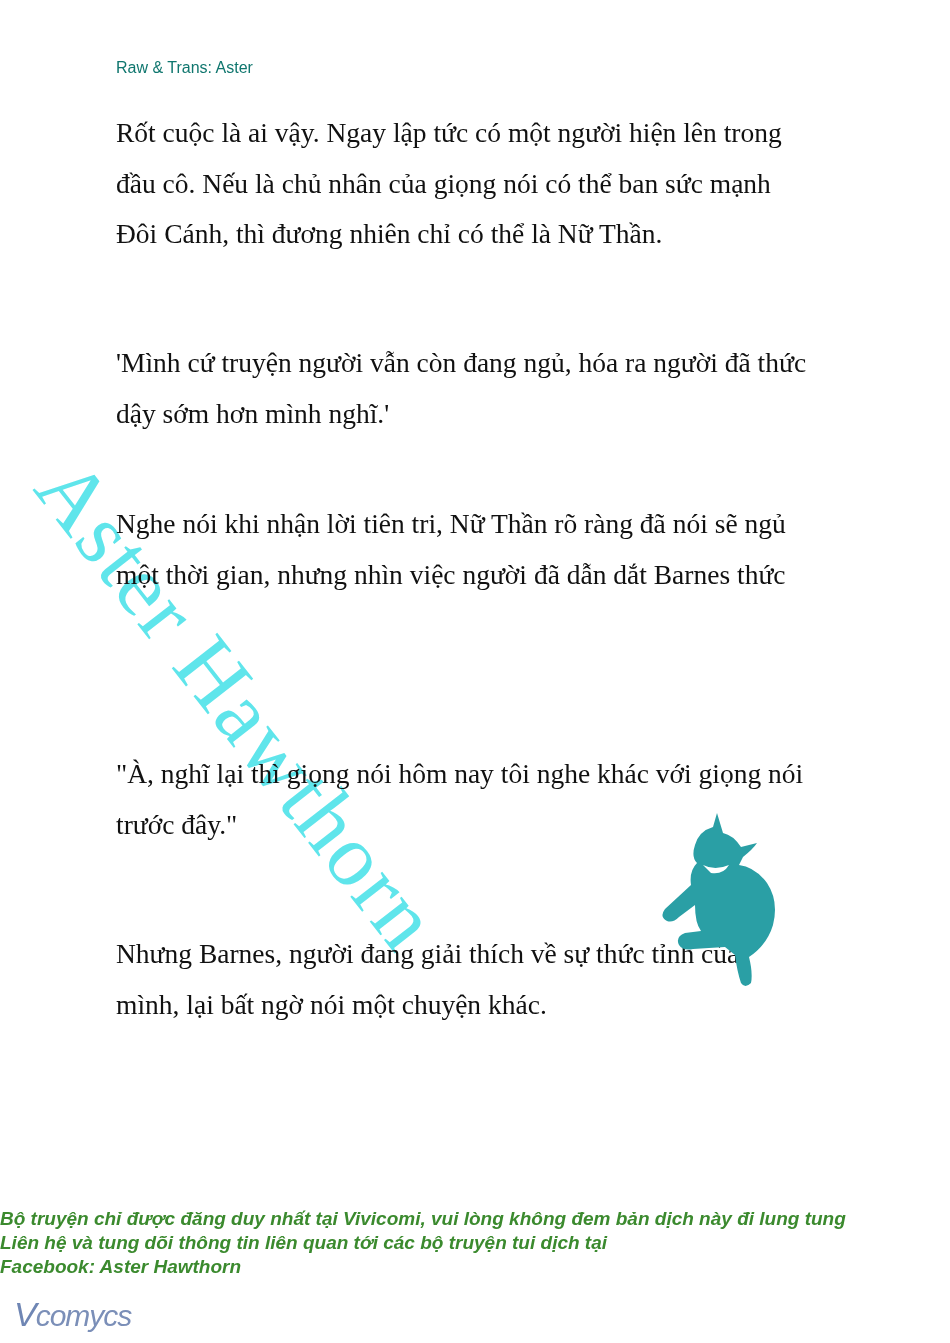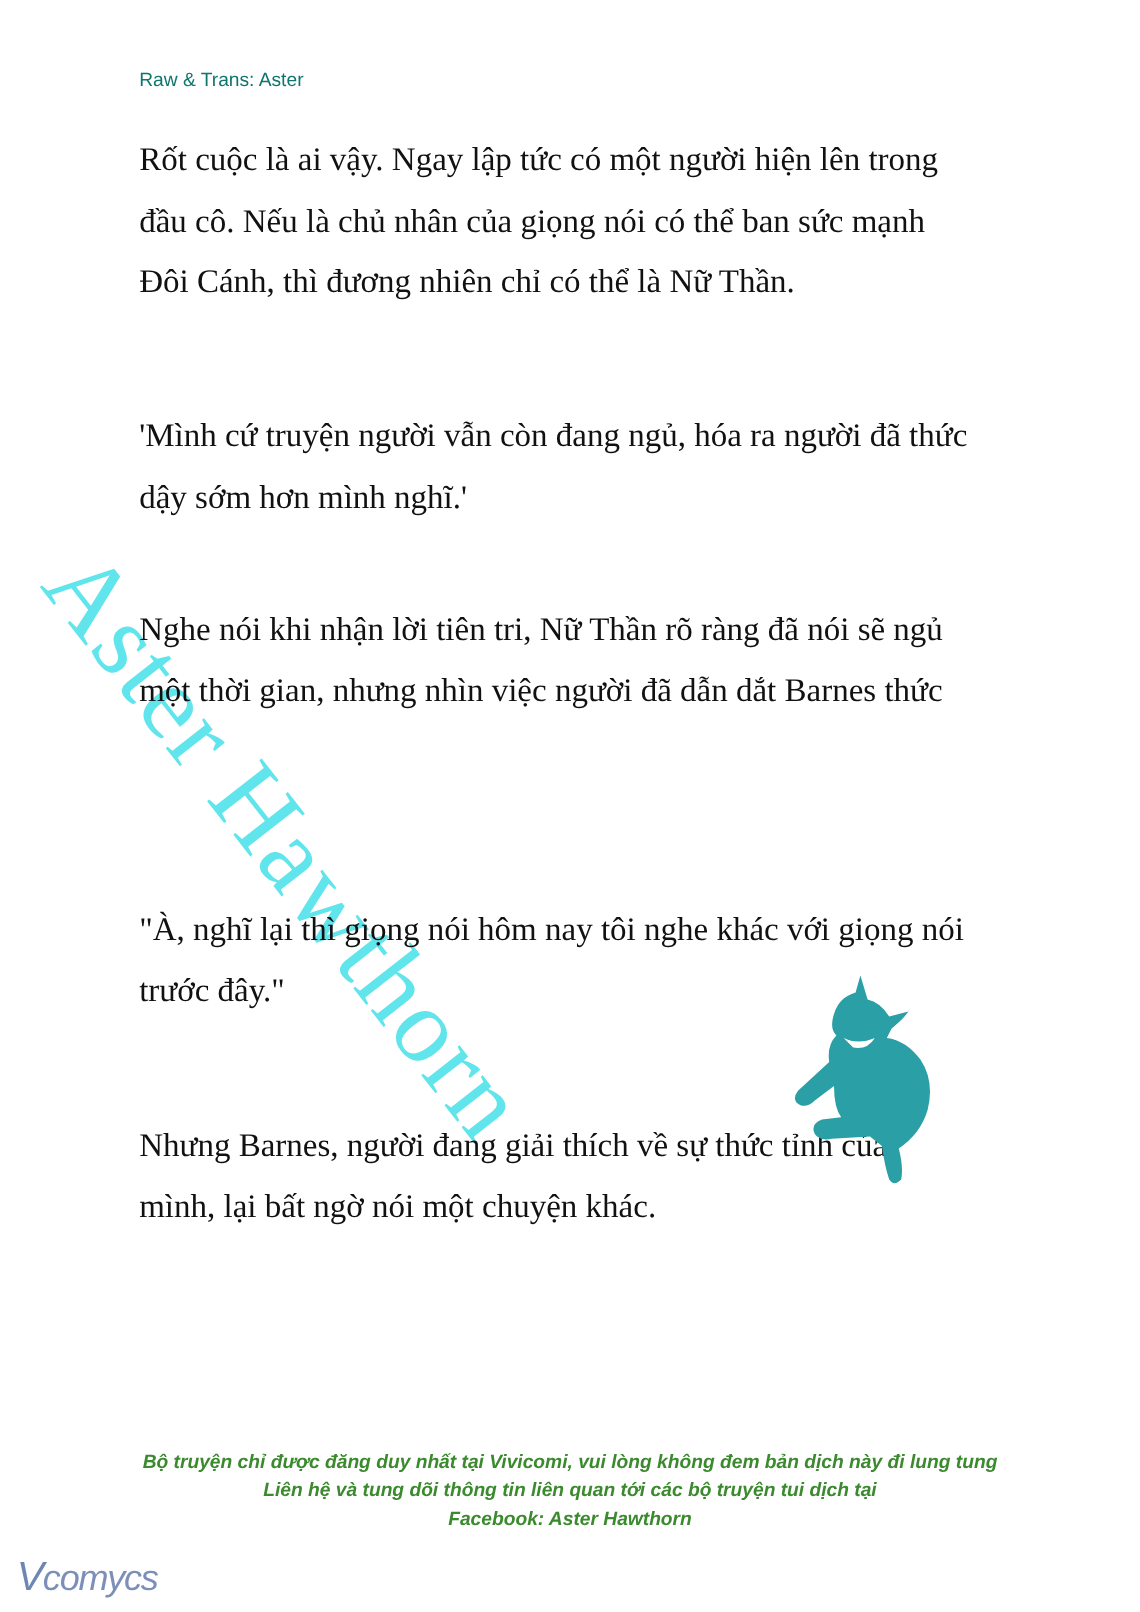--- a/index.html
+++ b/index.html
@@ -28,22 +28,22 @@
       font-family: "Liberation Serif", serif; font-size: 88px; color: #52e3ea;
       transform: rotate(52deg); transform-origin: 0 0; white-space: nowrap;
       opacity: 0.92; letter-spacing: 2px;
       
     }
     .cat {
       position: absolute; left: 655px; top: 805px; width: 140px; height: 185px;
     }
     .footer {
       position: absolute; left: 0; width: 950px; top: 1207px;
-      text-align: center; font-family: "Liberation Sans", sans-serif;
-      font-style: italic; font-weight: bold; font-size: 16px;
+      font-family: "Liberation Sans", sans-serif;
+      font-style: italic; font-weight: bold; font-size: 19px;
       color: #3b8a2e; line-height: 24px;
     }
     .footer .line { display: block; }
     .logo {
       position: absolute; left: 14px; top: 1295px;
       font-family: "Liberation Sans", sans-serif; font-weight: normal; font-style: italic;
       font-size: 30px; color: #7b8fb8; letter-spacing: -1px;
     }
     .logo .v { color: #6f86b4; font-size: 34px; }
   </style>

